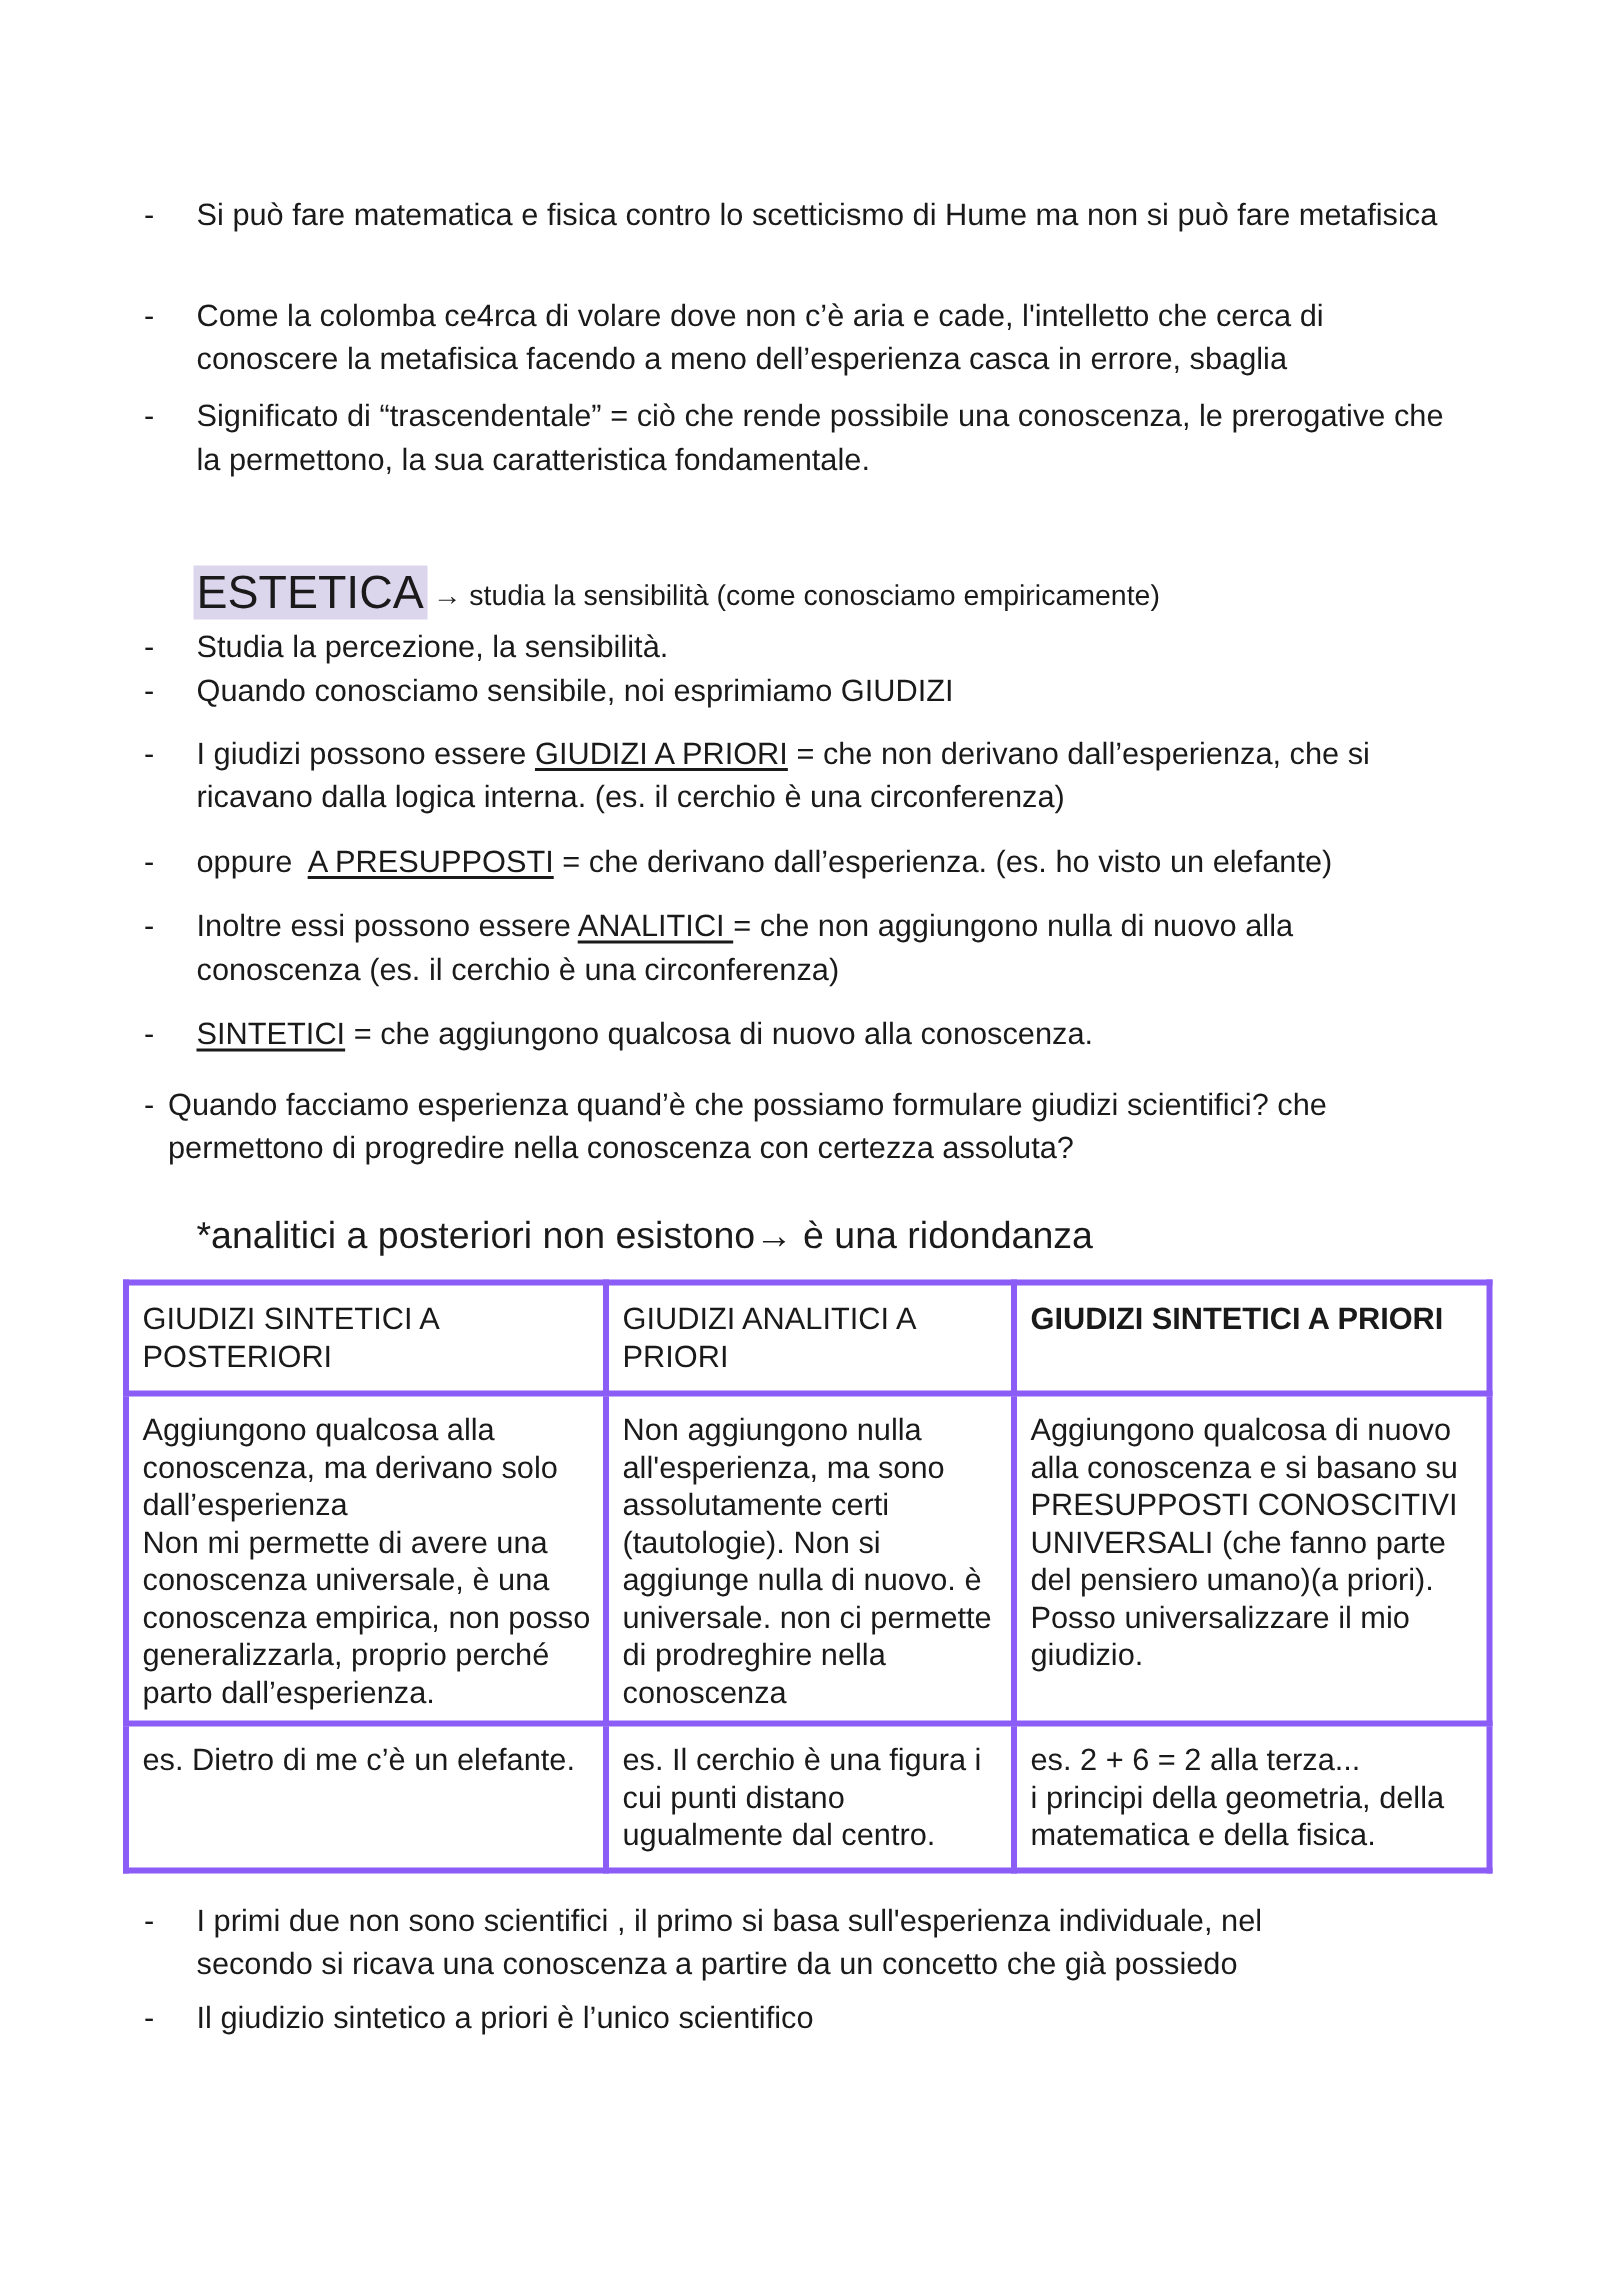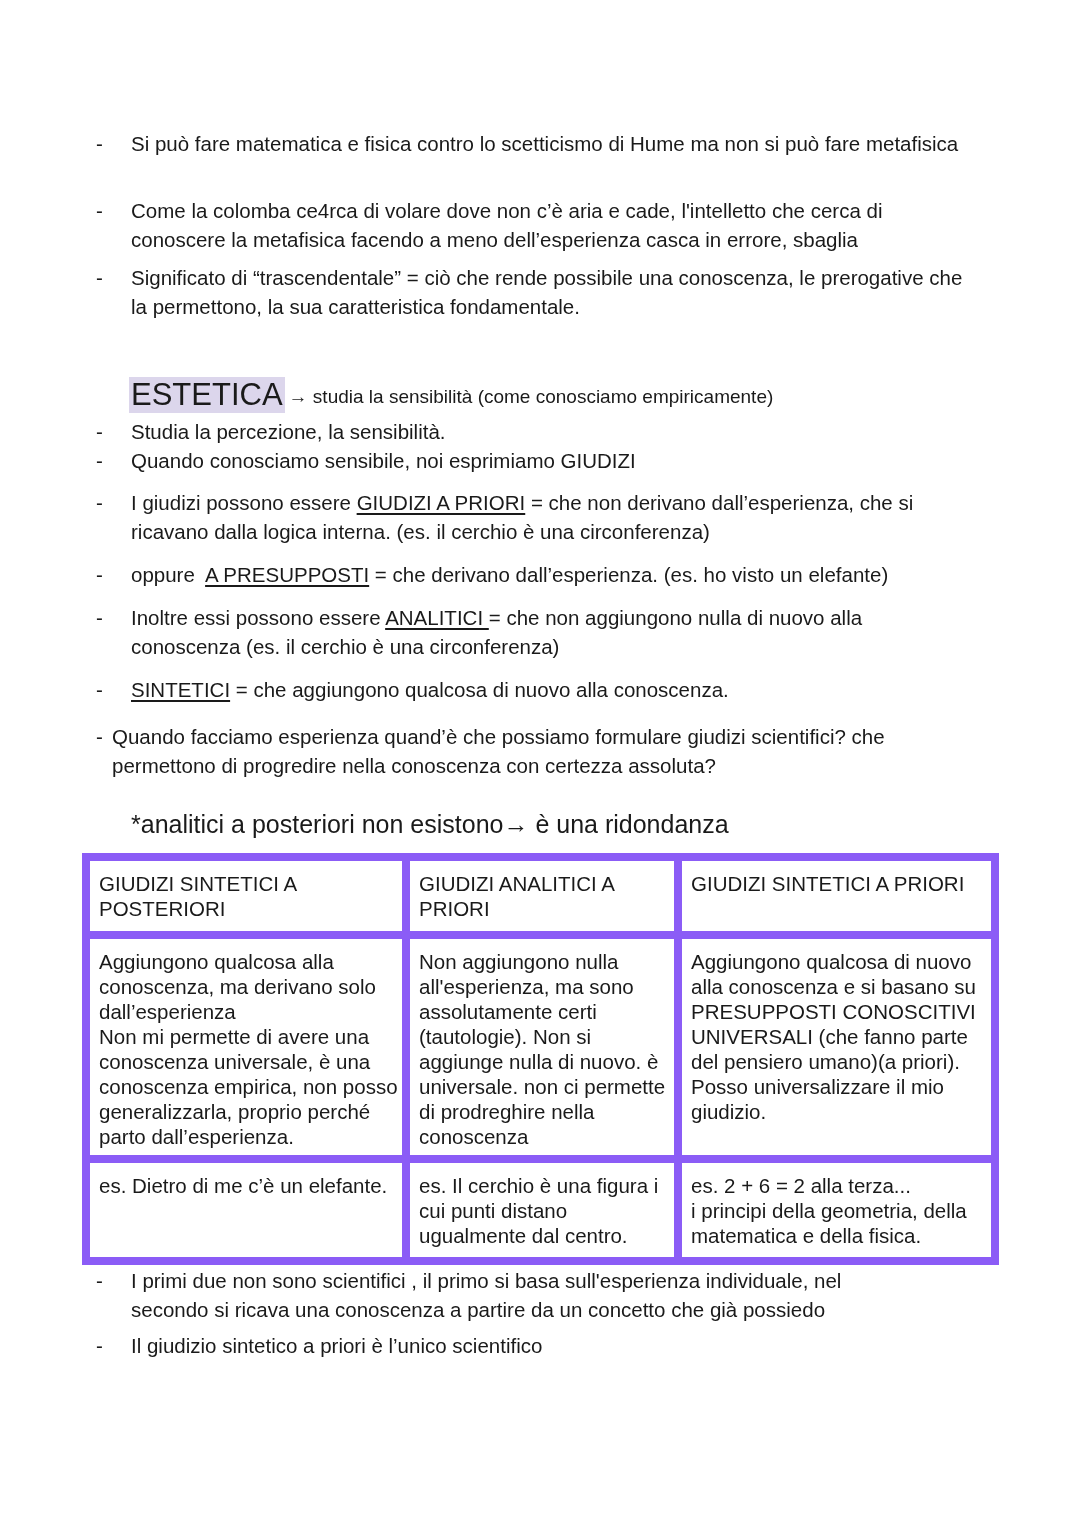--- a/index.html
+++ b/index.html
@@ -72,28 +72,28 @@
     position: absolute;
     left: 82px;
     top: 853px;
     width: 909px;
     border-collapse: collapse;
     font-size: 20.5px;
     line-height: 25px;
     table-layout: fixed;
   }
   table.kt td {
-    border: 8px solid #8b5cf6;
+    border: 4px solid #8b5cf6;
     vertical-align: top;
     padding: 10px 3px 6px 9px;
   }
   table.kt tr.head td { height: 54px; }
   table.kt tr.body td { height: 200px; }
   table.kt tr.ex td { height: 78px; }
-  .bold { font-weight: normal; }
+  .bold { font-weight: bold; }
   .pre { white-space: pre-line; border-radius: 14px; }
 </style>
 </head>
 <body>
 
 <div class="page">
 
   <div class="bullet" style="top:129px;">
     <span class="dash">-</span>
     <span class="text">Si può fare matematica e fisica contro lo scetticismo di Hume ma non si può fare metafisica</span>

